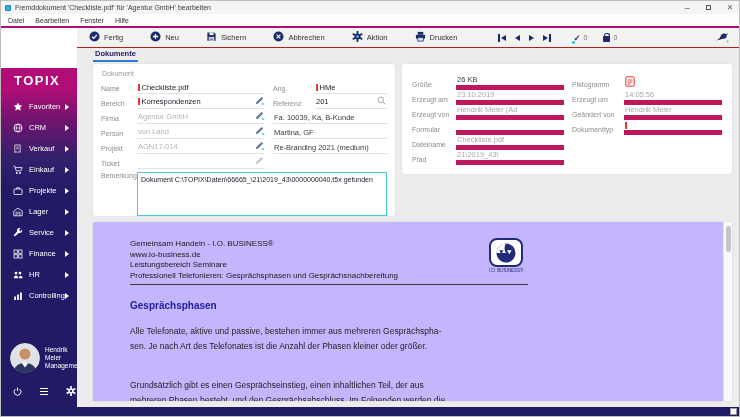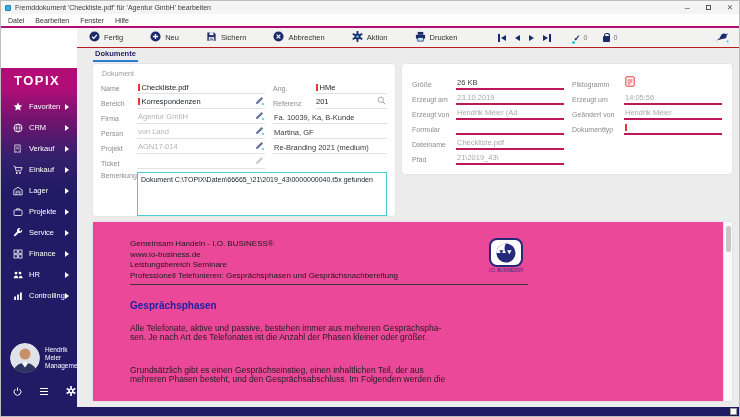--- a/index.html
+++ b/index.html
@@ -78,39 +78,39 @@
   .push{ margin-left:auto; }
   .bem-row{ display:flex; height:44px; margin-top:3px; }
   .bem-box{ flex:1; border:1px solid #49ccd4; font-size:7px; color:#22252e; padding:2px 3px; line-height:9px; }
 
   .dcol-a{ width:152px; flex:0 0 auto; }
   .dcol-b{ flex:1; }
   .drow{ display:flex; align-items:flex-end; height:15px; }
   .dlabel{ font-size:7px; color:#8c8c8c; padding-bottom:2px; flex:0 0 auto; }
   .dcol-a .dlabel{ width:44px; }
   .dcol-b .dlabel{ width:52px; }
-  .dval{ flex:1; border-bottom:2px solid #be185d; font-size:7.5px; padding:0 1px 1.5px; min-height:11px; display:flex; align-items:center; gap:2px; }
+  .dval{ flex:1; border-bottom:5px solid #be185d; font-size:7.5px; padding:0 1px 1.5px; min-height:11px; display:flex; align-items:center; gap:2px; }
   .dval.dark{ color:#3d3f48; }
   .dval.gray{ color:#a9a9a9; }
   .noline{ border-bottom:none; }
   .open-btn{ width:100%; margin-top:3px; height:13px; background:#fff; border:1px solid #c9c9c9; border-radius:2px;
              font-size:7.5px; color:#222; font-family:"Liberation Sans",sans-serif; display:flex; align-items:center; justify-content:center; }
 
   
-  .preview{ flex:1; margin:6px 7px 6px 16px; background:#ec4899; position:relative; box-shadow:0 0 2px rgba(0,0,0,.10); overflow:hidden; }
+  .preview{ flex:1; margin:6px 7px 6px 16px; background:#c4b5fd; position:relative; box-shadow:0 0 2px rgba(0,0,0,.10); overflow:hidden; }
   .scroll-track{ position:absolute; right:0; top:0; bottom:0; width:9px; background:#fafafa; border-left:1px solid #e6e6e6; }
   .scroll-thumb{ position:absolute; top:4px; left:1.5px; width:5px; height:26px; background:#c6c6c6; border-radius:2px; }
   .page{ position:absolute; left:37px; top:17px; right:60px; }
   .doc-head{ position:relative; width:398px; border-bottom:1.5px solid #3a3a3a; padding-bottom:3px; }
   .doc-head-line{ font-size:8px; color:#1a1a1a; line-height:10.5px; }
   .doc-logo{ position:absolute; right:0; top:-1px; width:44px; text-align:center; }
   .logo-mark{ width:34px; height:29px; border:2.5px solid #232a7a; border-radius:8px; margin:0 auto; display:flex; align-items:center; justify-content:center; background:#fff; }
   .logo-caption{ font-size:4.5px; color:#232a7a; margin-top:1px; }
   .doc-heading{ margin-top:15px; font-size:10px; font-weight:bold; color:#2020a0; }
-  .doc-p{ margin-top:13px; font-size:8.5px; color:#1f1f1f; line-height:9px; white-space:pre-line; }
+  .doc-p{ margin-top:13px; font-size:8.5px; color:#1f1f1f; line-height:15px; white-space:pre-line; }
   .doc-p + .doc-p{ margin-top:24px; }
 
   
   .bottombar{ height:9px; background:#1e1a63; position:relative; flex:0 0 auto; }
   .resize-handle{ position:absolute; right:2px; top:1px; width:7px; height:7px; background:#fff; border:1px solid #9a9a9a; }
 </style>
 </head>
 <body>
 
 <div class="window">
@@ -173,35 +173,35 @@
                 <circle cx="3.8" cy="8" r=".9" fill="#fff"></circle>
                 <circle cx="7" cy="8" r=".9" fill="#fff"></circle>
               </svg>
             </span>
           <span class="nav-label">Einkauf</span>
           <span class="chev"></span>
         </div>
         <div class="nav-item">
           <span class="ic">
               <svg width="10" height="10" viewBox="0 0 10 10">
+                <rect x="1" y="3" width="8" height="5.5" rx=".8" fill="none" stroke="#fff" stroke-width=".8"></rect>
+                <path d="M3.5 3V1.8h3V3" fill="none" stroke="#fff" stroke-width=".8"></path>
+              </svg>
+            </span>
+          <span class="nav-label">Projekte</span>
+          <span class="chev"></span>
+        </div>
+        <div class="nav-item">
+          <span class="ic">
+              <svg width="10" height="10" viewBox="0 0 10 10">
                 <path d="M.8 4L5 1.2 9.2 4v4.8H.8z" fill="none" stroke="#fff" stroke-width=".8"></path>
                 <path d="M3 8.8V5.2h4v3.6M3 6.8h4" stroke="#fff" stroke-width=".6" fill="none"></path>
               </svg>
             </span>
           <span class="nav-label">Lager</span>
-          <span class="chev"></span>
-        </div>
-        <div class="nav-item">
-          <span class="ic">
-              <svg width="10" height="10" viewBox="0 0 10 10">
-                <rect x="1" y="3" width="8" height="5.5" rx=".8" fill="none" stroke="#fff" stroke-width=".8"></rect>
-                <path d="M3.5 3V1.8h3V3" fill="none" stroke="#fff" stroke-width=".8"></path>
-              </svg>
-            </span>
-          <span class="nav-label">Projekte</span>
           <span class="chev"></span>
         </div>
         <div class="nav-item">
           <span class="ic">
               <svg width="10" height="10" viewBox="0 0 10 10">
                 <path d="M9 1.6a2.6 2.6 0 01-3.4 3.3L2.7 7.8A1 1 0 111.3 6.4l2.9-2.9A2.6 2.6 0 017.5.1L6 1.9l1.6 1.5z" fill="#fff"></path>
               </svg>
             </span>
           <span class="nav-label">Service</span>
           <span class="chev"></span>

